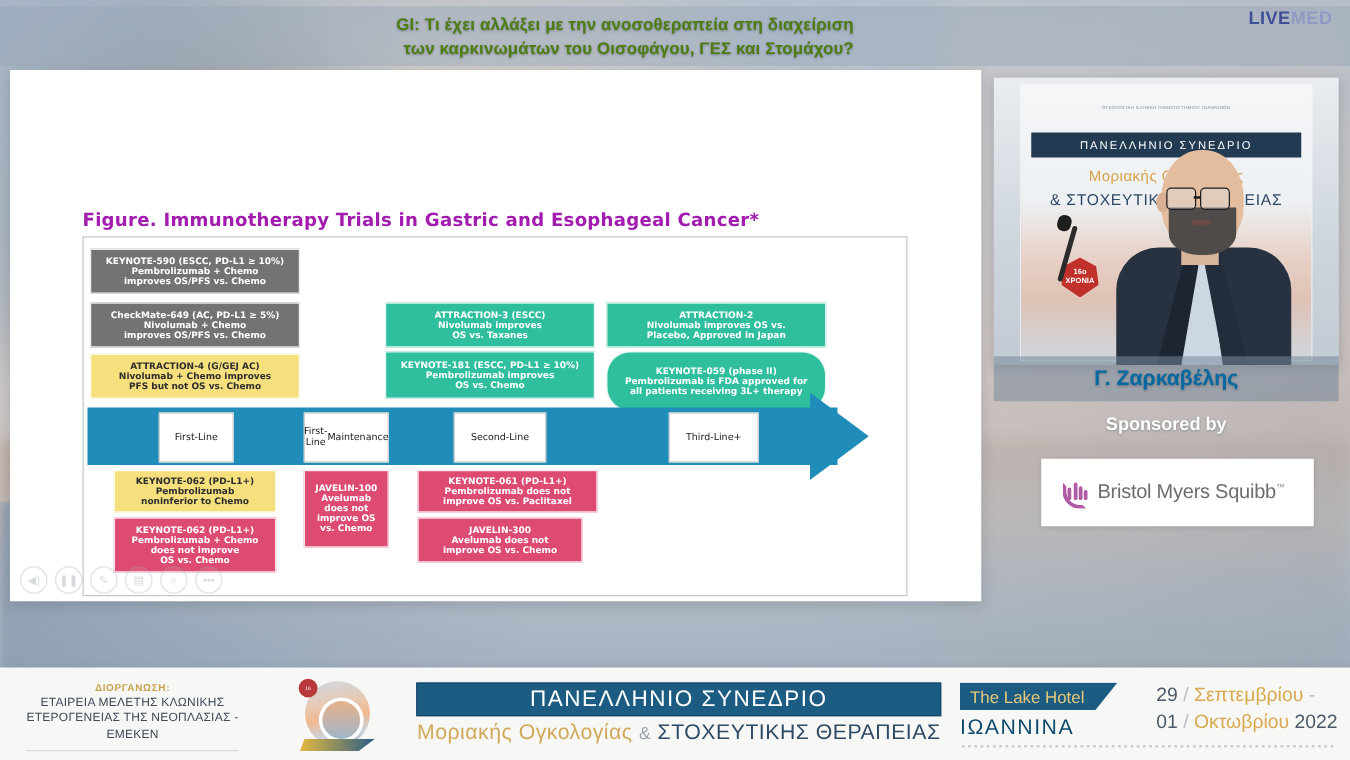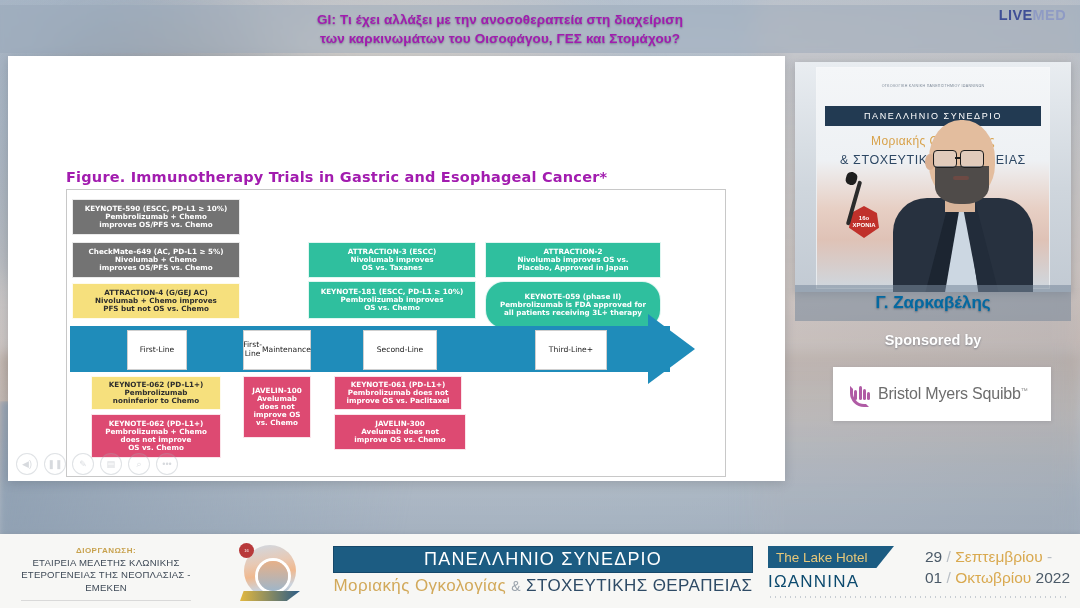--- a/index.html
+++ b/index.html
@@ -51,22 +51,22 @@
 
   
   #titlebar{
     position:absolute;left:0;top:5px;width:1080px;height:48px;
     background:rgba(150,166,184,.46);
     backdrop-filter:blur(2px);
     display:flex;align-items:center;justify-content:center;
     z-index:20;
   }
   #titlebar .title-text{
-    color:#a21caf;font-weight:bold;font-size:13.5px;line-height:19px;
-    text-align:center;letter-spacing:.1px;
+    color:#4d7c0f;font-weight:bold;font-size:13.5px;line-height:19px;
+    text-align:right;letter-spacing:.1px;
     text-shadow:0 1px 2px rgba(40,55,75,.45);
     padding-left:40px;padding-right:120px;
   }
   #livemed{
     position:absolute;right:14px;top:7px;z-index:25;
     font-size:14.5px;font-weight:bold;letter-spacing:.4px;
   }
   #livemed .lm-live{color:#3f4f96;}
   #livemed .lm-med{color:#8f9bc4;}
 
@@ -428,21 +428,21 @@
       </div>
     <div class="tbox pink" style="left:235px;top:320px;width:68px;height:62px;">
         <div>
           <div>JAVELIN-100</div>
           <div>Avelumab</div>
           <div>does not</div>
           <div>improve OS</div>
           <div>vs. Chemo</div>
         </div>
       </div>
-    <div class="tbox pink" style="left:326px;top:320px;width:128px;height:34px;">
+    <div class="tbox pink" style="left:326px;top:320px;width:144px;height:34px;">
         <div>
           <div>KEYNOTE-061 (PD-L1+)</div>
           <div>Pembrolizumab does not</div>
           <div>improve OS vs. Paclitaxel</div>
         </div>
       </div>
     <div class="tbox pink" style="left:326px;top:358px;width:132px;height:36px;">
         <div>
           <div>JAVELIN-300</div>
           <div>Avelumab does not</div>

